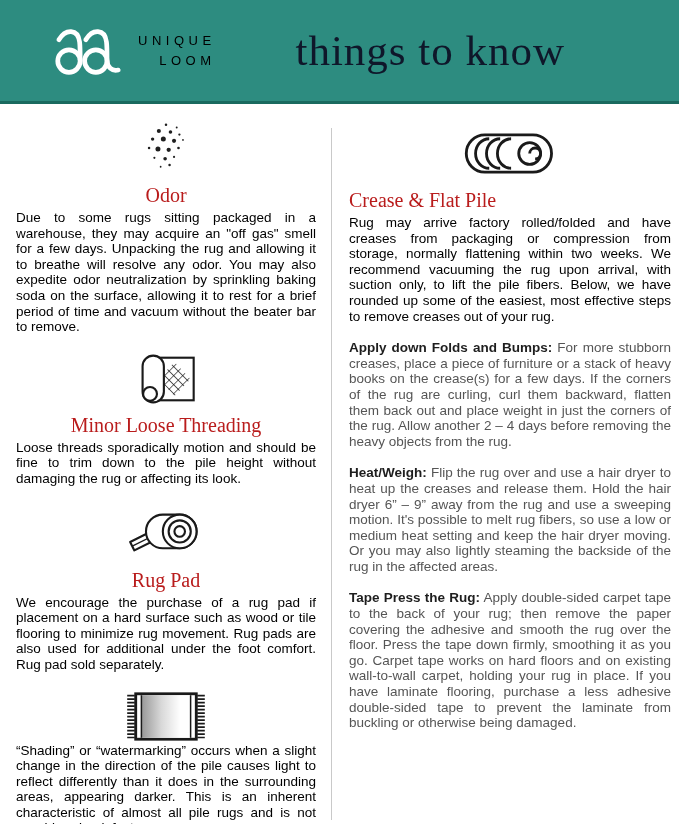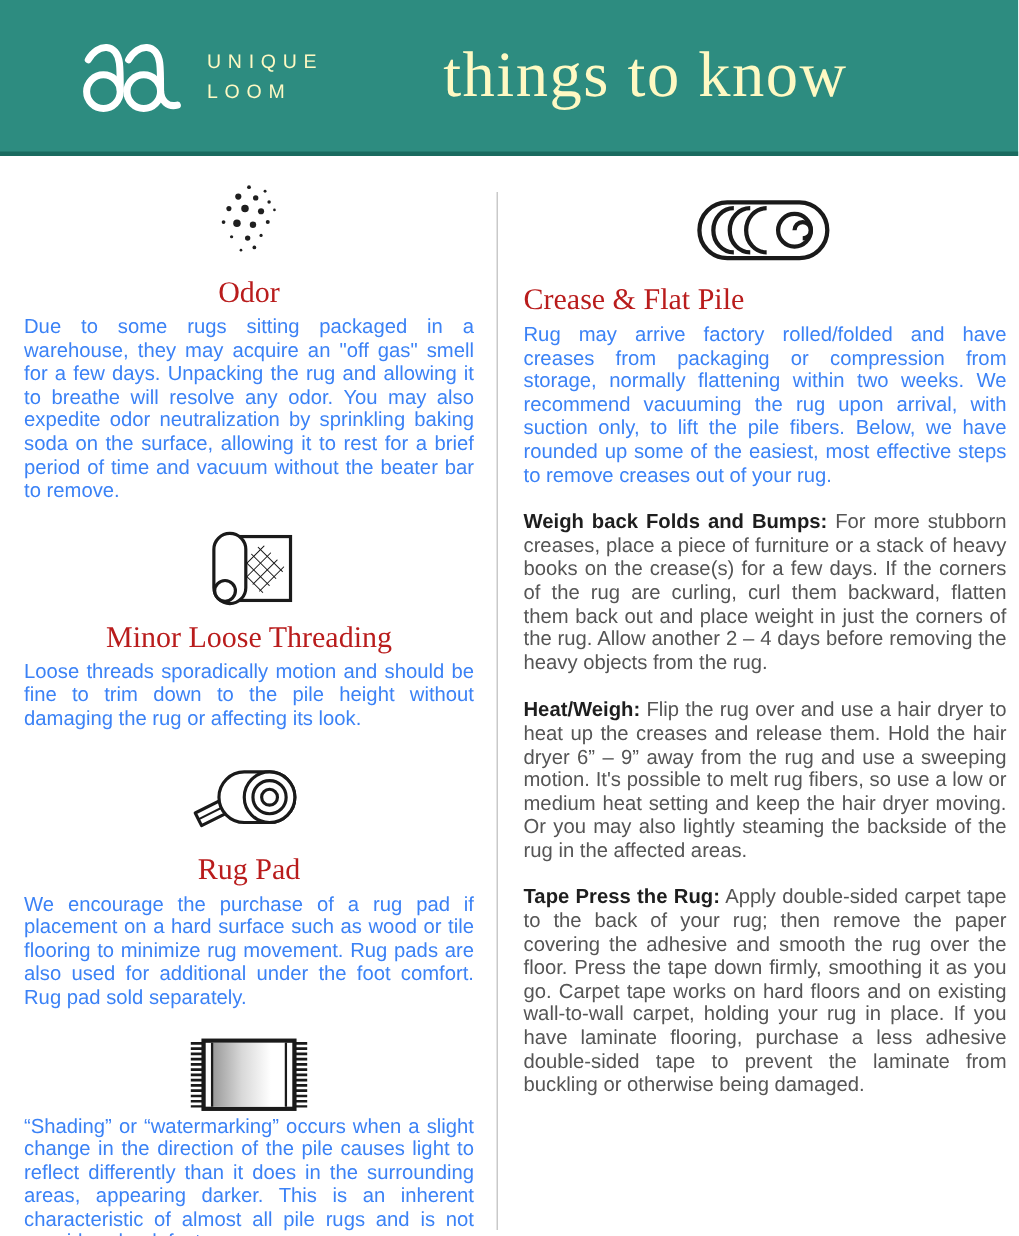--- a/index.html
+++ b/index.html
@@ -9,44 +9,44 @@
     font-family:"Liberation Sans", sans-serif; position:relative;
   }
   
   .header {
     height:104px; background:#2d8c80; border-bottom:3px solid #1a6a5f;
     display:flex; align-items:center; padding:0 28px 0 50px;
   }
   .brand { display:flex; align-items:center; gap:12px; flex:0 0 auto; }
   .logo-svg { width:76px; height:56px; display:block; }
   .brand-text {
-    display:flex; flex-direction:column; align-items:flex-start;
-    color:#fef9c3; font-size:13px; letter-spacing:4.5px; line-height:1.5;
+    display:flex; flex-direction:column; align-items:flex-end;
+    color:#000000; font-size:13px; letter-spacing:4.5px; line-height:1.5;
     font-weight:400;
   }
   .page-title {
-    flex:1; text-align:center; color:#fef9c3;
+    flex:1; text-align:center; color:#0f172a;
     font-family:"Liberation Serif", serif; font-weight:400;
     font-size:43px; letter-spacing:1px; padding-right:6px;
   }
   
   .content { display:flex; padding-top:16px; }
   .col-left  { width:331px; padding:0 15px 0 16px; }
   .divider   { width:1px; background:#c9c9c9; margin-top:8px; height:692px; flex:0 0 auto; }
   .col-right { flex:1; padding:0 8px 0 17px; }
 
   .topic { text-align:center; }
   .topic-gap { margin-top:17px; }
   .icon-row { display:flex; justify-content:center; align-items:flex-end; }
   h2.heading {
     font-family:"Liberation Serif", serif; font-weight:400;
     color:#b91c1c; font-size:20px; line-height:22px; margin:8px 0 4px;
   }
   p.body {
-    font-size:13.5px; line-height:15.6px; color:#3b82f6;
+    font-size:13.5px; line-height:15.6px; color:#000000;
     text-align:justify;
   }
   .tip {
     margin-top:16px; font-size:13.5px; line-height:15.6px; color:#555555;
     text-align:justify;
   }
   .tip strong { color:#1e1e1e; font-weight:bold; }
   .crease-head { text-align:left; }
 </style>
 </head>
@@ -175,21 +175,21 @@
             <path d="M34,11.5 a12.5,13.5 0 0 0 0,27" fill="none" stroke="#1a1a1a" stroke-width="2.6"></path>
             <path d="M44,11.5 a12.5,13.5 0 0 0 0,27" fill="none" stroke="#1a1a1a" stroke-width="2.6"></path>
           </svg>
         </div>
         <h2 class="heading">Crease &amp; Flat Pile</h2>
       </div>
       <p class="body">Rug may arrive factory rolled/folded and have creases from packaging or compression from storage, normally flattening within two weeks. We recommend vacuuming the rug upon arrival, with suction only, to lift the pile fibers. Below, we have rounded up some of the easiest, most effective steps to remove creases out of your rug.</p>
 
 
       <p class="tip">
-        <strong>Weigh back Folds and Bumps:</strong>
+        <strong>Apply down Folds and Bumps:</strong>
         <span>For more stubborn creases, place a piece of furniture or a stack of heavy books on the crease(s) for a few days. If the corners of the rug are curling, curl them backward, flatten them back out and place weight in just the corners of the rug. Allow another 2 – 4 days before removing the heavy objects from the rug.</span>
       </p>
 
       <p class="tip">
         <strong>Heat/Weigh:</strong>
         <span>Flip the rug over and use a hair dryer to heat up the creases and release them. Hold the hair dryer 6” – 9” away from the rug and use a sweeping motion. It's possible to melt rug fibers, so use a low or medium heat setting and keep the hair dryer moving. Or you may also lightly steaming the backside of the rug in the affected areas.</span>
       </p>
 
       <p class="tip">
         <strong>Tape Press the Rug:</strong>

